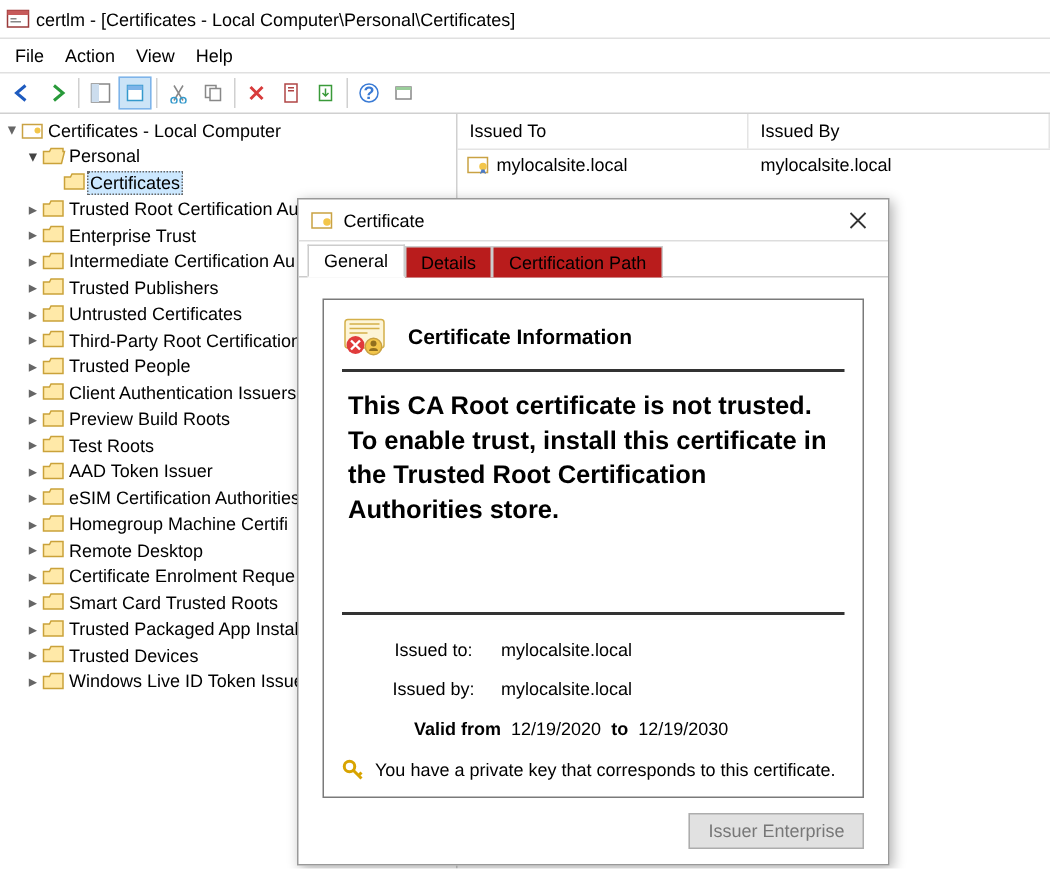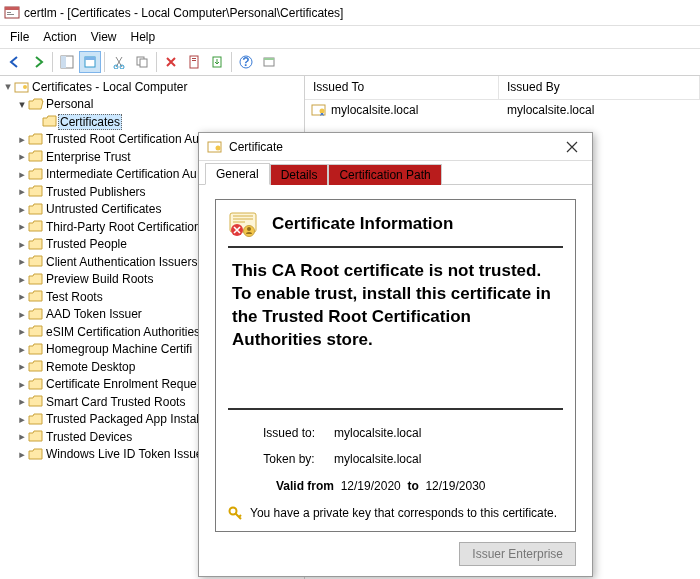--- a/index.html
+++ b/index.html
@@ -30,21 +30,21 @@
   .dialog { position: absolute; left: 198px; top: 132px; width: 395px; height: 445px; background: #fff; border: 1px solid #999; box-shadow: 2px 2px 8px rgba(0,0,0,0.3); display:flex; flex-direction:column;}
   .dlg-title { height: 28px; display:flex; align-items:center; justify-content:space-between; padding: 0 6px 0 8px; border-bottom: 1px solid #ddd;}
   .dlg-title .left { display:flex; align-items:center; gap:6px;}
   .dlg-close { width:28px; height:20px; display:flex;align-items:center;justify-content:center; font-size:14px;}
   .tabstrip { height: 24px; display:flex; align-items:flex-end; padding-left:6px; gap:0; border-bottom:1px solid #ccc;}
   .tab { padding: 3px 10px; border:1px solid #ccc; border-bottom:none; background:#b91c1c; position:relative; top:1px; font-size:12px;}
   .tab.active { background:#fff; border-bottom:1px solid #fff; }
   .dlg-body { flex:1; padding: 14px 16px 10px 16px; display:flex; flex-direction:column;}
   .panel { border:1px solid #7a7a7a; flex:1; padding: 10px 12px 8px 12px; display:flex; flex-direction:column;}
   .cert-title-row { display:flex; align-items:center; gap:10px; padding-bottom:8px; border-bottom: 2px solid #333;}
-  .cert-title-row b { font-size:17px; }
+  .cert-title-row b { font-size:14px; }
   .warn-text { padding: 12px 4px 4px 4px; font-weight:bold; line-height:1.35; font-size:17px; }
   .det-block { margin-top:auto; padding: 10px 14px 0px 22px; border-top: 2px solid #333;}
   .det-row { display:flex; padding: 6px 0;}
   .det-row .lbl { width: 84px; font-weight:normal; text-align:center; padding-right:6px;}
   .valid-row { font-weight:bold; padding: 7px 0 8px 26px;}
   .key-row { display:flex; align-items:center; gap:6px; padding:4px 0 2px 0px; font-size:12px;}
   .btn { background:#e1e1e1; border:1px solid #adadad; padding:4px 12px; color:#777; margin-top:10px; align-self:flex-end;}
   svg { display:block; }
 </style>
 </head>
@@ -404,21 +404,21 @@
         </span>
         <b>Certificate Information</b>
       </div>
       <div class="warn-text">This CA Root certificate is not trusted. To enable trust, install this certificate in the Trusted Root Certification Authorities store.</div>
       <div class="det-block">
         <div class="det-row">
           <span class="lbl">Issued to:</span>
           <span>mylocalsite.local</span>
         </div>
         <div class="det-row">
-          <span class="lbl">Token by:</span>
+          <span class="lbl">Issued by:</span>
           <span>mylocalsite.local</span>
         </div>
         <div class="valid-row">
           <span>Valid from</span>
           &nbsp;<span style="font-weight:normal">12/19/2020</span>
           &nbsp;<span>to</span>
           &nbsp;<span style="font-weight:normal">12/19/2030</span>
         </div>
       </div>
       <div class="key-row">

